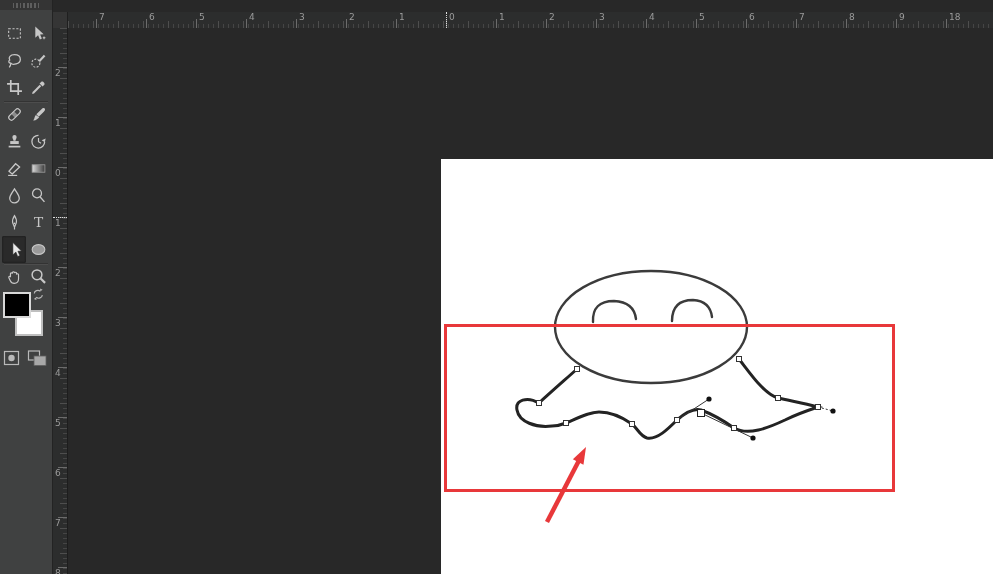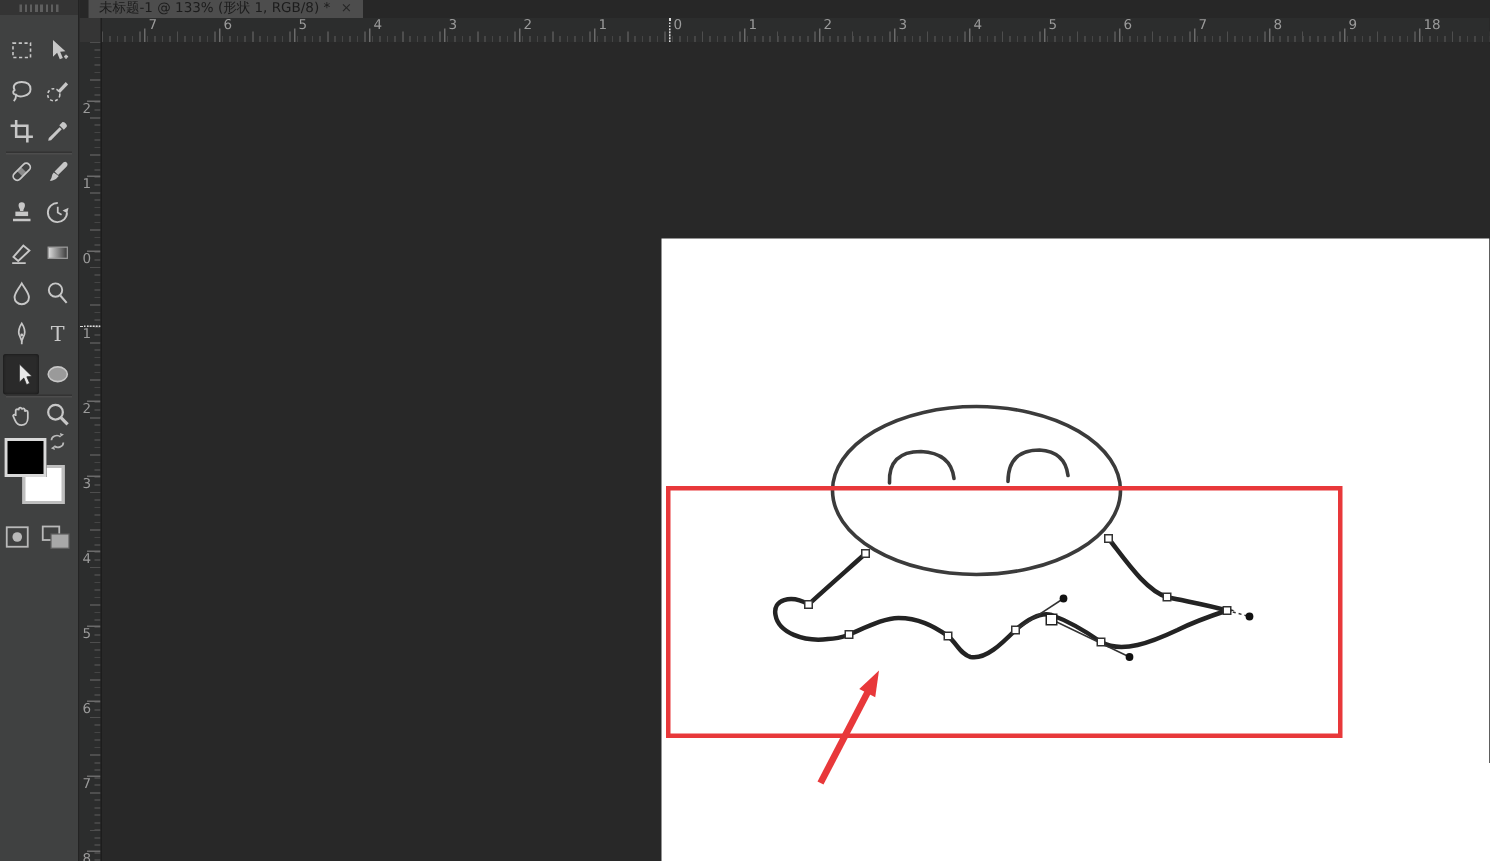--- a/index.html
+++ b/index.html
@@ -217,26 +217,20 @@
         </svg>
     </div>
     <div class="smode">
       <svg viewBox="0 0 21 18">
           <rect x="1.5" y="2" width="11" height="9" fill="none" stroke="#b9b9b9" stroke-width="1.2"></rect>
           <rect x="7" y="7" width="12" height="9.5" fill="#a8a8a8" stroke="#5e5e5e" stroke-width="0.8"></rect>
         </svg>
     </div>
   </div>
 
-  <div class="tabbar">
-    <div class="tab">
-      <span>未标题-1 @ 133% (形状 1, RGB/8) *</span>
-      <span class="close">×</span>
-    </div>
-  </div>
 
   <div class="ruler-corner"></div>
   <div class="ruler-top" id="ruler-top">
       <div class="tick-v" style="left: 28px;"></div>
       <span class="rlabel" style="left: 31px; top: 1px;">7</span>
       <div class="tick-v" style="left: 78px;"></div>
       <span class="rlabel" style="left: 81px; top: 1px;">6</span>
       <div class="tick-v" style="left: 128px;"></div>
       <span class="rlabel" style="left: 131px; top: 1px;">5</span>
       <div class="tick-v" style="left: 178px;"></div>

